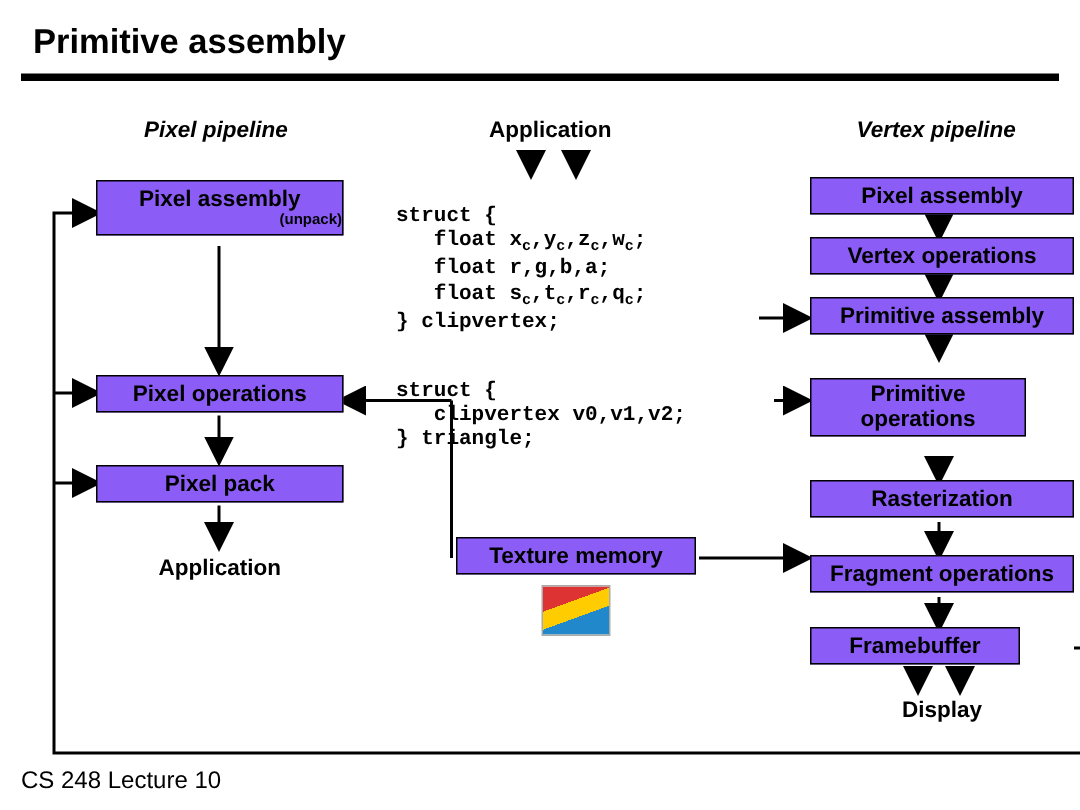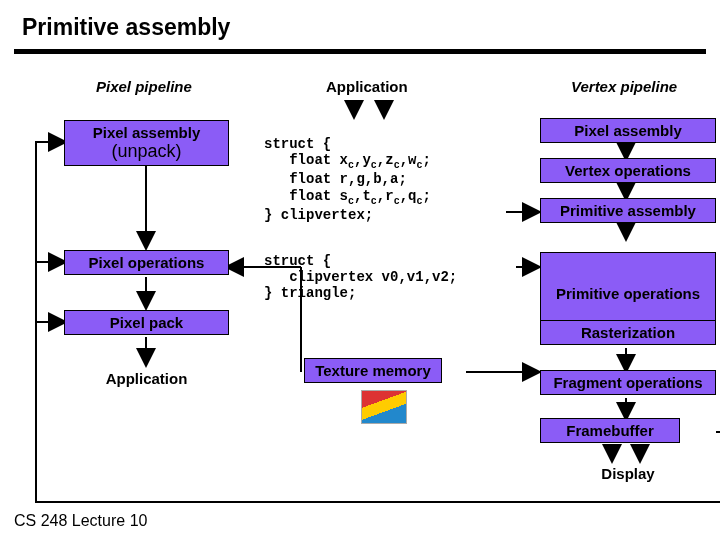--- a/index.html
+++ b/index.html
@@ -33,21 +33,21 @@
   .box, .boxb {
     position: absolute;
     border: 1.5px solid #000;
     background: #8b5cf6;
     text-align: center;
     font-size: 15px;
     font-weight: bold;
     padding: 3px 0;
     line-height: 1.15;
   }
-  .sub { display:block; font-weight: normal; font-size: 18px; }
+  .sub { display:block; font-weight: bold; font-size: 10px; text-align: right; }
   .noborder { border: none; background: transparent; }
 
   .code {
     position: absolute;
     font-family: "Courier New", monospace;
     font-size: 14px;
     font-weight: bold;
     white-space: pre;
     line-height: 1.15;
   }
@@ -140,35 +140,35 @@
 <span>   float x</span><span class="subscr">c</span><span>,y</span><span class="subscr">c</span><span>,z</span><span class="subscr">c</span><span>,w</span><span class="subscr">c</span><span>;</span>
 <span>   float r,g,b,a;</span>
 <span>   float s</span><span class="subscr">c</span><span>,t</span><span class="subscr">c</span><span>,r</span><span class="subscr">c</span><span>,q</span><span class="subscr">c</span><span>;</span>
 <span>} clipvertex;</span></div>
 
   <div class="code" style="left:248px; top:165px;">
 <span>struct {</span>
 <span>   clipvertex v0,v1,v2;</span>
 <span>} triangle;</span></div>
 
-  <div class="box" style="left:288px; top:286px; width:138px;">
+  <div class="box" style="left:288px; top:286px; width:160px;">
     <span>Texture memory</span>
   </div>
   <div class="thumb" style="left:345px; top:318px;"></div>
 
   <div class="box" style="left:524px; top:46px; width:176px;">
     <span>Pixel assembly</span>
   </div>
   <div class="box" style="left:524px; top:86px; width:176px;">
     <span>Vertex operations</span>
   </div>
   <div class="box" style="left:524px; top:126px; width:176px;">
     <span>Primitive assembly</span>
   </div>
-  <div class="box" style="left:524px; top:180px; width:176px; padding:32px 0;">
+  <div class="box" style="left:524px; top:180px; width:144px; padding:1px 0;">
     <span>Primitive operations</span>
   </div>
   <div class="box" style="left:524px; top:248px; width:176px;">
     <span>Rasterization</span>
   </div>
   <div class="box" style="left:524px; top:298px; width:176px;">
     <span>Fragment operations</span>
   </div>
   <div class="box" style="left:524px; top:346px; width:140px;">
     <span>Framebuffer</span>

